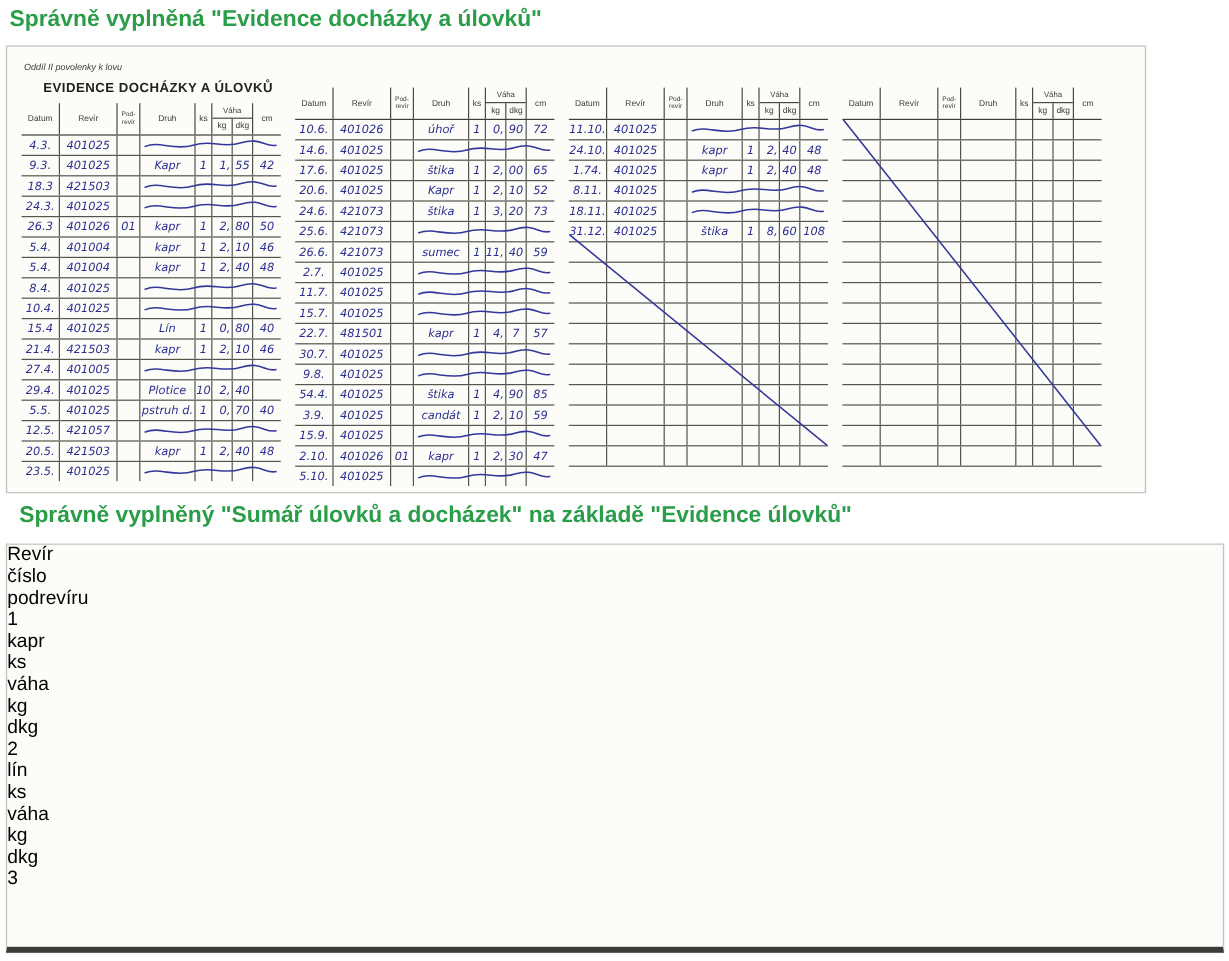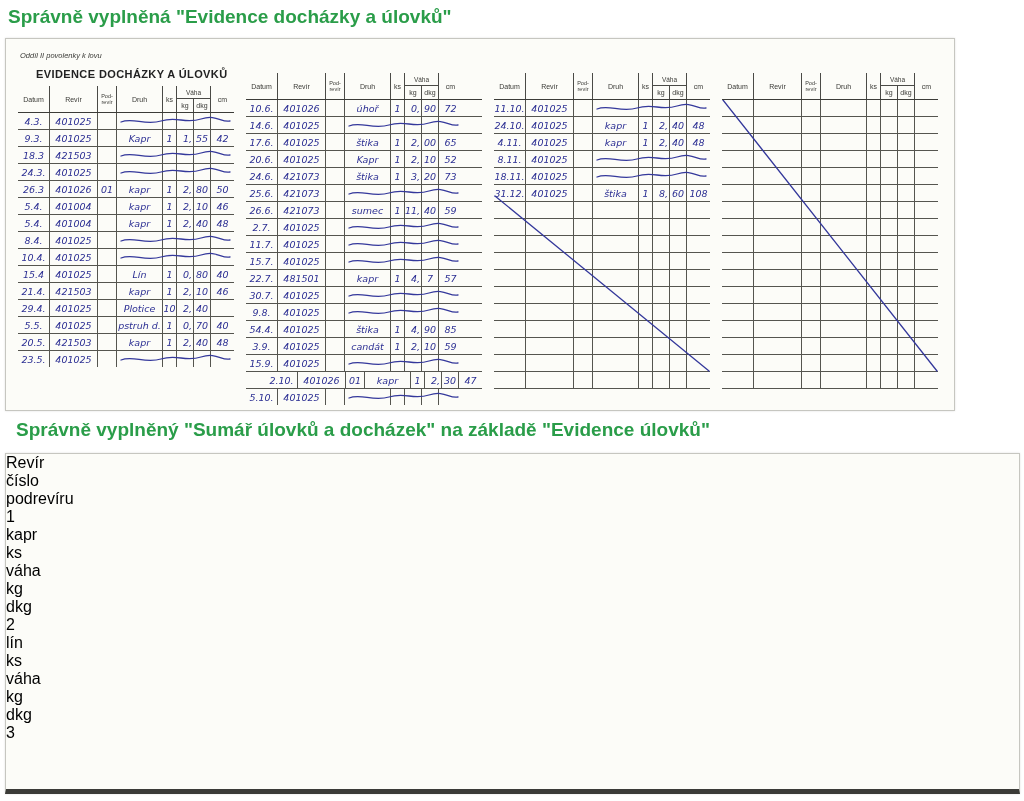--- a/index.html
+++ b/index.html
@@ -231,38 +231,64 @@
               <div class="ev-cell hand" style="width: 32px;">21.4.</div>
               <div class="ev-cell hand" style="width: 48px;">421503</div>
               <div class="ev-cell hand" style="width: 19px;"></div>
               <div class="ev-cell hand" style="width: 46px;">kapr</div>
               <div class="ev-cell hand" style="width: 14px;">1</div>
               <div class="ev-cell hand kgc" style="width: 17px;">2,</div>
               <div class="ev-cell hand" style="width: 17px;">10</div>
               <div class="ev-cell hand last" style="width: 23px;">46</div>
             </div>
             <div class="ev-row">
+              <div class="ev-cell hand" style="width: 32px;">27.4.</div>
+              <div class="ev-cell hand" style="width: 48px;">401005</div>
+              <div class="ev-cell hand" style="width: 19px;"></div>
+              <div class="ev-cell hand" style="width: 46px;"></div>
+              <div class="ev-cell hand" style="width: 14px;"></div>
+              <div class="ev-cell hand kgc" style="width: 17px;"></div>
+              <div class="ev-cell hand" style="width: 17px;"></div>
+              <div class="ev-cell hand last" style="width: 23px;"></div>
+              <svg width="117" height="16" viewBox="0 0 117 16" class="wave" style="left: 99px;">
+                <path d="M4 9 C 16 4, 28 13, 44 8 S 68 11, 84 6 S 104 10, 113 8"></path>
+              </svg>
+            </div>
+            <div class="ev-row">
               <div class="ev-cell hand" style="width: 32px;">29.4.</div>
               <div class="ev-cell hand" style="width: 48px;">401025</div>
               <div class="ev-cell hand" style="width: 19px;"></div>
               <div class="ev-cell hand" style="width: 46px; text-align: right;">Plotice</div>
               <div class="ev-cell hand" style="width: 14px;">10</div>
               <div class="ev-cell hand kgc" style="width: 17px;">2,</div>
               <div class="ev-cell hand" style="width: 17px;">40</div>
               <div class="ev-cell hand last" style="width: 23px;"></div>
             </div>
             <div class="ev-row">
               <div class="ev-cell hand" style="width: 32px;">5.5.</div>
               <div class="ev-cell hand" style="width: 48px;">401025</div>
               <div class="ev-cell hand" style="width: 19px;"></div>
               <div class="ev-cell hand" style="width: 46px;">pstruh d.</div>
               <div class="ev-cell hand" style="width: 14px;">1</div>
               <div class="ev-cell hand kgc" style="width: 17px;">0,</div>
               <div class="ev-cell hand" style="width: 17px;">70</div>
               <div class="ev-cell hand last" style="width: 23px;">40</div>
+            </div>
+            <div class="ev-row">
+              <div class="ev-cell hand" style="width: 32px;">12.5.</div>
+              <div class="ev-cell hand" style="width: 48px;">421057</div>
+              <div class="ev-cell hand" style="width: 19px;"></div>
+              <div class="ev-cell hand" style="width: 46px;"></div>
+              <div class="ev-cell hand" style="width: 14px;"></div>
+              <div class="ev-cell hand kgc" style="width: 17px;"></div>
+              <div class="ev-cell hand" style="width: 17px;"></div>
+              <div class="ev-cell hand last" style="width: 23px;"></div>
+              <svg width="117" height="16" viewBox="0 0 117 16" class="wave" style="left: 99px;">
+                <path d="M4 9 C 16 4, 28 13, 44 8 S 68 11, 84 6 S 104 10, 113 8"></path>
+              </svg>
             </div>
             <div class="ev-row">
               <div class="ev-cell hand" style="width: 32px;">20.5.</div>
               <div class="ev-cell hand" style="width: 48px;">421503</div>
               <div class="ev-cell hand" style="width: 19px;"></div>
               <div class="ev-cell hand" style="width: 46px;">kapr</div>
               <div class="ev-cell hand" style="width: 14px;">1</div>
               <div class="ev-cell hand kgc" style="width: 17px;">2,</div>
               <div class="ev-cell hand" style="width: 17px;">40</div>
               <div class="ev-cell hand last" style="width: 23px;">48</div>
@@ -482,21 +508,21 @@
               <div class="ev-cell hand" style="width: 46px;"></div>
               <div class="ev-cell hand" style="width: 14px;"></div>
               <div class="ev-cell hand kgc" style="width: 17px;"></div>
               <div class="ev-cell hand" style="width: 17px;"></div>
               <div class="ev-cell hand last" style="width: 23px;"></div>
               <svg width="117" height="16" viewBox="0 0 117 16" class="wave" style="left: 99px;">
                 <path d="M4 9 C 16 4, 28 13, 44 8 S 68 11, 84 6 S 104 10, 113 8"></path>
               </svg>
             </div>
             <div class="ev-row">
-              <div class="ev-cell hand" style="width: 32px; margin-left: 20px;">2.10.</div>
+              <div class="ev-cell hand" style="width: 32px;">2.10.</div>
               <div class="ev-cell hand" style="width: 48px;">401026</div>
               <div class="ev-cell hand" style="width: 19px;">01</div>
               <div class="ev-cell hand" style="width: 46px;">kapr</div>
               <div class="ev-cell hand" style="width: 14px;">1</div>
               <div class="ev-cell hand kgc" style="width: 17px;">2,</div>
               <div class="ev-cell hand" style="width: 17px;">30</div>
               <div class="ev-cell hand last" style="width: 23px;">47</div>
             </div>
             <div class="ev-row">
               <div class="ev-cell hand" style="width: 32px;">5.10.</div>
@@ -552,21 +578,21 @@
               <div class="ev-cell hand" style="width: 32px;">24.10.</div>
               <div class="ev-cell hand" style="width: 48px;">401025</div>
               <div class="ev-cell hand" style="width: 19px;"></div>
               <div class="ev-cell hand" style="width: 46px;">kapr</div>
               <div class="ev-cell hand" style="width: 14px;">1</div>
               <div class="ev-cell hand kgc" style="width: 17px;">2,</div>
               <div class="ev-cell hand" style="width: 17px;">40</div>
               <div class="ev-cell hand last" style="width: 23px;">48</div>
             </div>
             <div class="ev-row">
-              <div class="ev-cell hand" style="width: 32px;">4.11.</div>
+              <div class="ev-cell hand" style="width: 32px;">1.74.</div>
               <div class="ev-cell hand" style="width: 48px;">401025</div>
               <div class="ev-cell hand" style="width: 19px;"></div>
               <div class="ev-cell hand" style="width: 46px;">kapr</div>
               <div class="ev-cell hand" style="width: 14px;">1</div>
               <div class="ev-cell hand kgc" style="width: 17px;">2,</div>
               <div class="ev-cell hand" style="width: 17px;">40</div>
               <div class="ev-cell hand last" style="width: 23px;">48</div>
             </div>
             <div class="ev-row">
               <div class="ev-cell hand" style="width: 32px;">8.11.</div>

